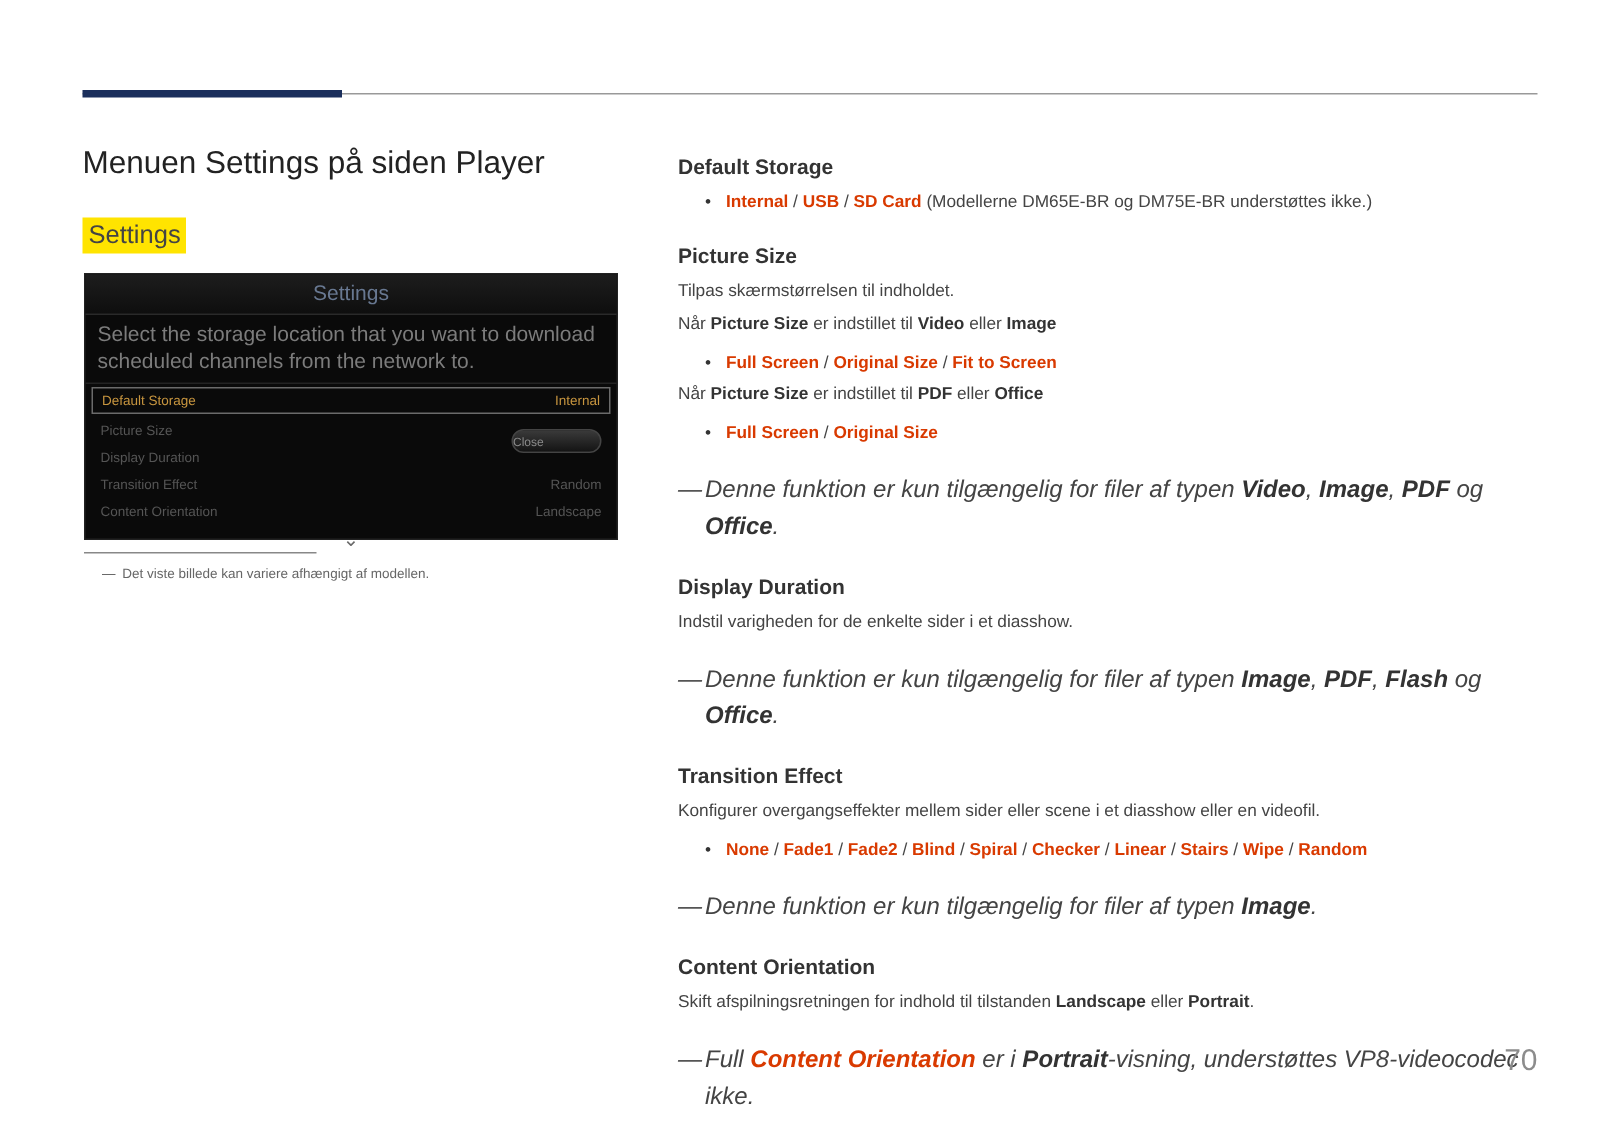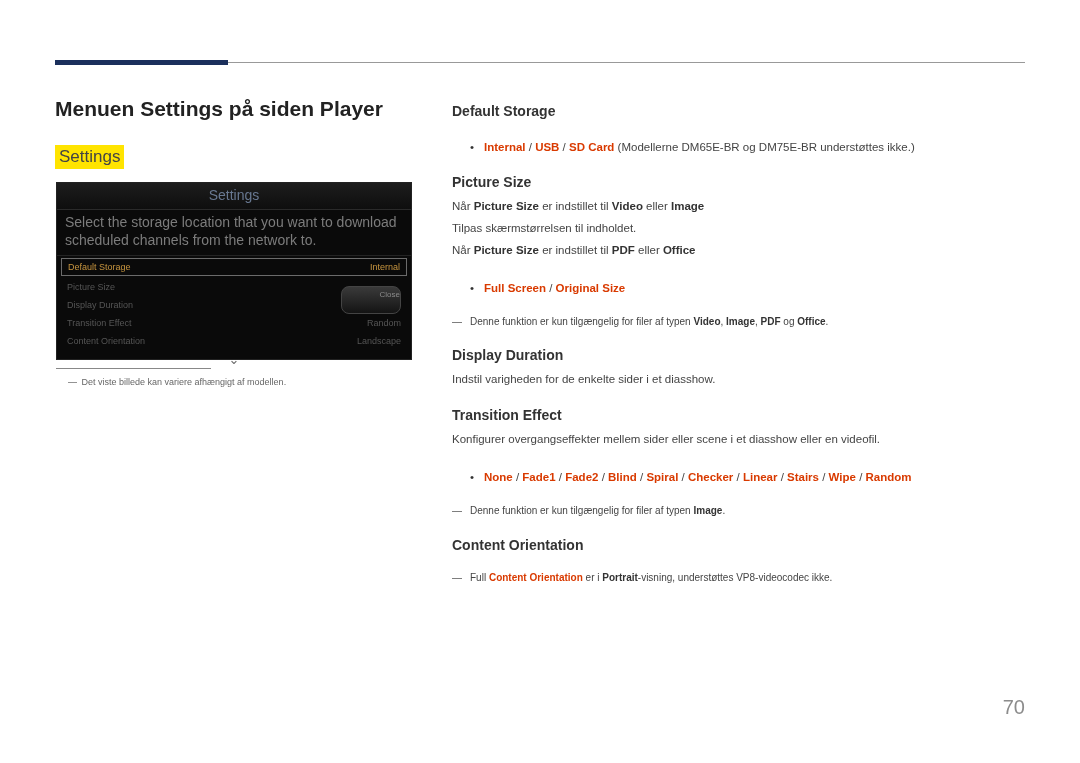--- a/index.html
+++ b/index.html
@@ -24,21 +24,21 @@
     top: 62px;
     left: 55px;
     right: 55px;
     border-top: 1px solid #999;
   }
   .page-title {
     position: absolute;
     top: 97px;
     left: 55px;
     font-size: 21px;
-    font-weight: bold;
+    font-weight: normal;
     color: #222;
   }
   .subtitle-hl {
     position: absolute;
     top: 145px;
     left: 55px;
     background: #ffe400;
     color: #444;
     font-size: 17px;
     padding: 2px 4px;
@@ -82,27 +82,27 @@
     margin: 2px 4px;
     padding: 3px 6px;
     color: #c7953f;
   }
   .sp-row.selected .sp-value { color: #c7953f; }
   .sp-close-pill {
     position: absolute;
     right: 10px;
     top: 103px;
     width: 60px;
-    height: 28px;
+    height: 16px;
     border-radius: 8px;
     background: linear-gradient(#3a3a3a,#141414);
     border: 1px solid #444;
     color: #8a8a8a;
     font-size: 8px;
-    text-align: right;
+    text-align: left;
     line-height: 15px;
   }
   .sp-chevron {
     text-align: center;
     color: #6a6a6a;
     font-size: 13px;
     padding-top: 2px;
   }
   .footnote-line {
     position: absolute;
@@ -128,27 +128,27 @@
     position: absolute;
     top: 97px;
     left: 452px;
     right: 60px;
     font-size: 12px;
     color: #333;
   }
   .section-h { font-size: 14px; font-weight: bold; margin-top: 18px; margin-bottom: 8px; }
   .section-h:first-child { margin-top: 6px; }
   p.body { font-size: 11.5px; color: #444; margin: 4px 0; line-height: 1.55; }
-  ul.bullets { list-style: none; margin: 20px 0 4px 18px; }
+  ul.bullets { list-style: none; margin: 8px 0 4px 18px; }
   ul.bullets li { position: relative; padding-left: 14px; font-size: 11.5px; color: #444; margin: 3px 0; line-height: 1.5; }
   ul.bullets li::before { content: "•"; position: absolute; left: 0; color: #333; }
   .o { color: #d93a00; font-weight: bold; }
   .ob { color: #d93a00; font-weight: bold; }
   .b { font-weight: bold; color: #333; }
-  .note { position: relative; padding-left: 18px; font-size: 10px; color: #444; margin: 17px 0; line-height: 1.55; }
+  .note { position: relative; padding-left: 18px; font-size: 16px; color: #444; margin: 17px 0; line-height: 1.55; font-style: italic; }
   .note::before { content: "―"; position: absolute; left: 0; top: 0; color: #555; }
   .page-num {
     position: absolute;
     bottom: 44px;
     right: 55px;
     font-size: 20px;
     color: #8c8c8c;
   }
 </style>
 </head>
@@ -193,50 +193,61 @@
 <div class="content">
 
   <div class="section-h">Default Storage</div>
   <ul class="bullets">
     <li>
       <span class="o">Internal</span> / <span class="o">USB</span> / <span class="o">SD Card</span><span> (Modellerne DM65E-BR og DM75E-BR understøttes ikke.)</span>
     </li>
   </ul>
 
   <div class="section-h">Picture Size</div>
+  <p class="body">Tilpas skærmstørrelsen til indholdet.</p>
   <p class="body">
     <span>Når </span><span class="b">Picture Size</span><span> er indstillet til </span><span class="b">Video</span><span> eller </span><span class="b">Image</span>
   </p>
-  <p class="body">Tilpas skærmstørrelsen til indholdet.</p>
+  <ul class="bullets">
+    <li>
+      <span class="o">Full Screen</span> / <span class="o">Original Size</span> / <span class="o">Fit to Screen</span>
+    </li>
+  </ul>
   <p class="body">
     <span>Når </span><span class="b">Picture Size</span><span> er indstillet til </span><span class="b">PDF</span><span> eller </span><span class="b">Office</span>
   </p>
   <ul class="bullets">
     <li>
       <span class="o">Full Screen</span> / <span class="o">Original Size</span>
     </li>
   </ul>
   <div class="note">
     <span>Denne funktion er kun tilgængelig for filer af typen </span><span class="b">Video</span>, <span class="b">Image</span>, <span class="b">PDF</span><span> og </span><span class="b">Office</span>.
   </div>
 
   <div class="section-h">Display Duration</div>
   <p class="body">Indstil varigheden for de enkelte sider i et diasshow.</p>
+  <div class="note">
+    <span>Denne funktion er kun tilgængelig for filer af typen </span><span class="b">Image</span>, <span class="b">PDF</span>, <span class="b">Flash</span><span> og </span><span class="b">Office</span>.
+  </div>
 
   <div class="section-h">Transition Effect</div>
   <p class="body">Konfigurer overgangseffekter mellem sider eller scene i et diasshow eller en videofil.</p>
   <ul class="bullets">
     <li>
       <span class="o">None</span> / <span class="o">Fade1</span> / <span class="o">Fade2</span> / <span class="o">Blind</span> / <span class="o">Spiral</span> / <span class="o">Checker</span> / <span class="o">Linear</span> / <span class="o">Stairs</span> / <span class="o">Wipe</span> / <span class="o">Random</span>
     </li>
   </ul>
   <div class="note">
     <span>Denne funktion er kun tilgængelig for filer af typen </span><span class="b">Image</span>.
   </div>
 
   <div class="section-h">Content Orientation</div>
+  <p class="body">
+    <span>Skift afspilningsretningen for indhold til tilstanden </span><span class="b">Landscape</span><span> eller </span><span class="b">Portrait</span>.
+  </p>
   <div class="note">
     <span>Full </span><span class="ob">Content Orientation</span><span> er i </span><span class="b">Portrait</span><span>-visning, understøttes VP8-videocodec ikke.</span>
   </div>
 
 </div>
 
 <div class="page-num">70</div>
 
 </body></html>

